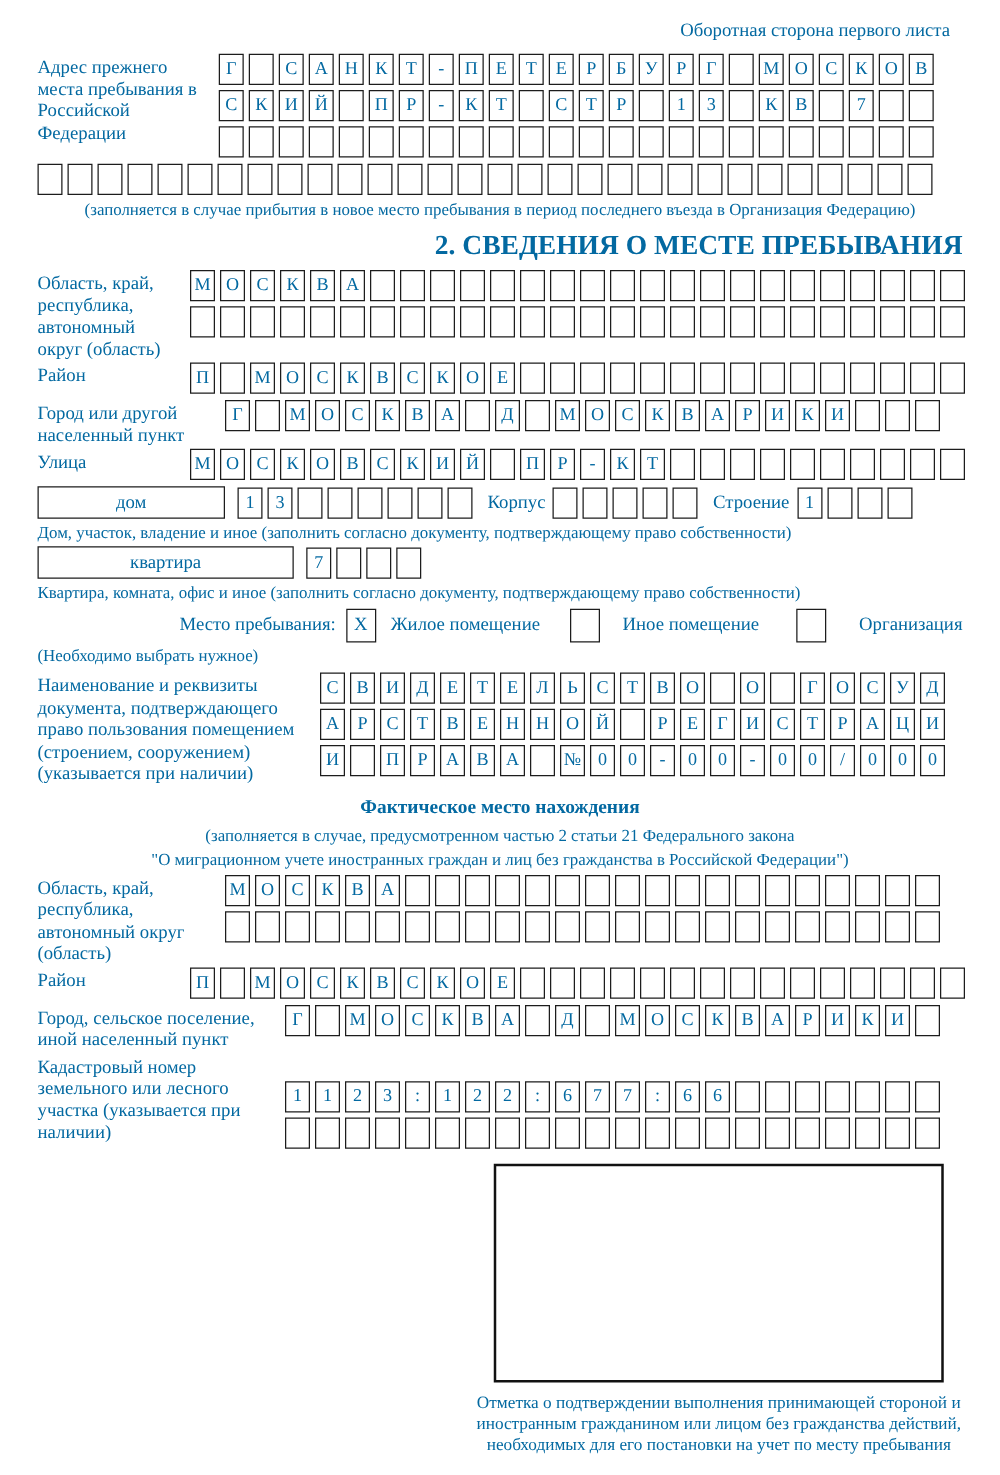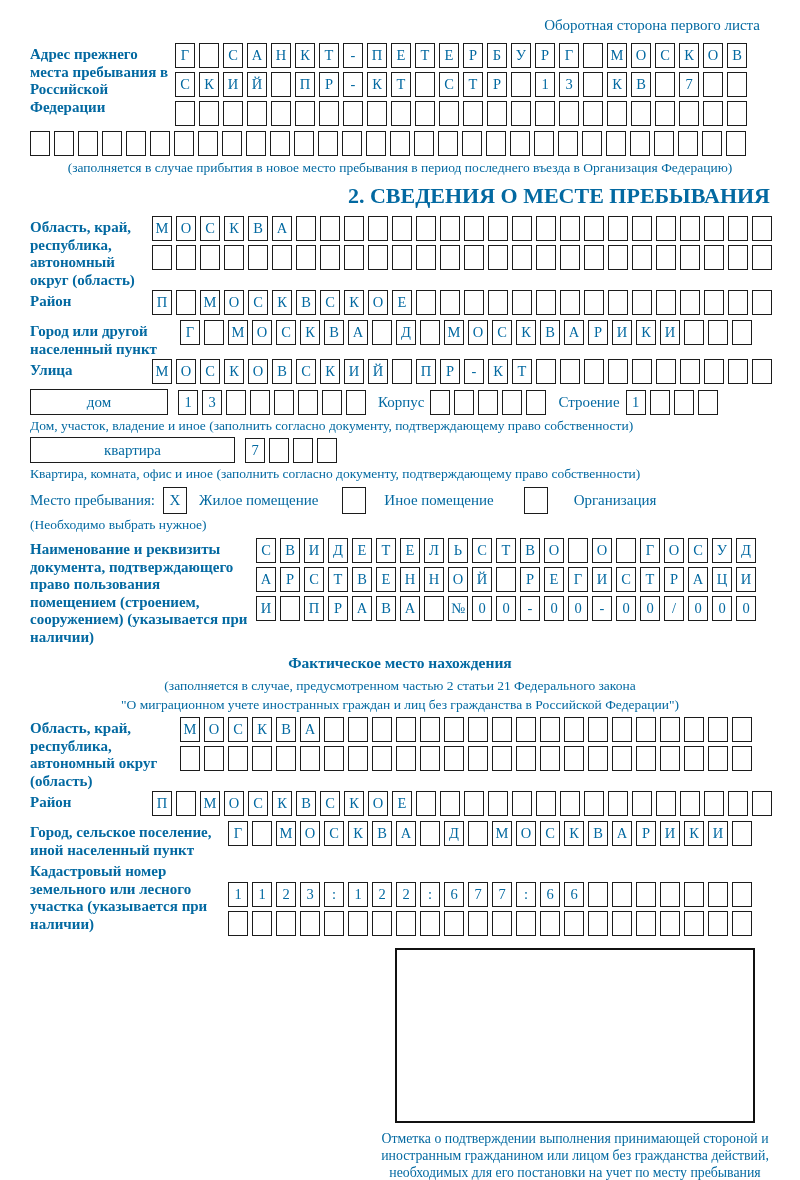--- a/index.html
+++ b/index.html
@@ -4,38 +4,38 @@
 <style>
   * { margin:0; padding:0; box-sizing:border-box; }
   html,body { background:#ffffff; }
   .page {
     width:800px; height:1180px; background:#fff;
     font-family:"Liberation Serif","DejaVu Serif",serif;
     color:#0369a1; padding:16px 30px 0 30px; overflow:hidden; position:relative;
   }
   .header-note { text-align:right; font-size:15px; line-height:18px; padding-right:10px; margin-bottom:9px; }
   .frow { display:flex; align-items:flex-start; margin-bottom:1px; }
-  .flabel { font-size:15px; line-height:17.5px; flex:none; padding-top:3px; padding-right:6px;font-weight:bold; }
+  .flabel { font-size:15px; line-height:17.5px; flex:none; padding-top:3px; padding-right:6px; }
   .cellcol { display:flex; flex-direction:column; }
   .cellrow { display:flex; flex:none; margin-bottom:4px; }
   .cell {
     flex:none; width:20px; height:25px; border:1.6px solid #1c1c1c; margin-right:4px;
     display:flex; align-items:center; justify-content:center; font-size:14.5px; background:#fff;
   }
   .caption { font-size:13.5px; line-height:16px; margin-bottom:3px; }
   .caption.center { text-align:center; }
   .sect-title { text-align:right; font-weight:bold; font-size:22px; margin:7px 0 7px; }
   .fact-title { text-align:center; font-weight:bold; font-size:15.5px; margin:8px 0 6px; }
   .box-field {
     border:1.6px solid #1c1c1c; height:26px; display:flex; align-items:center; justify-content:center;
     font-size:15px; flex:none; background:#fff;
   }
   .inline-label { font-size:15px; line-height:26px; flex:none; padding:0 6px 0 8px; }
   .dom-row { align-items:center; margin-bottom:3px; }
-  .place-row { align-items:center; margin-top:5px; margin-bottom:3px; }
+  .place-row { align-items:center; margin-top:5px; margin-bottom:3px;justify-content:flex-end; }
   .place-label { font-size:15px; flex:none; }
   .opt-label { font-size:15px; flex:none; }
   .checkbox {
     width:24px; height:27px; border:1.6px solid #1c1c1c; display:flex; align-items:center;
     justify-content:center; font-size:15px; flex:none; background:#fff;
   }
   .place-note { width:640px; text-align:left; font-size:13.5px; margin-bottom:5px; }
   .stamp-box { width:360px; height:175px; border:2px solid #111; margin-left:365px; margin-top:8px; background:#fff; }
   .stamp-caption { width:410px; margin-left:340px; margin-top:7px; text-align:center; font-size:13.8px; line-height:17px; }
 </style>
@@ -315,21 +315,21 @@
         <span class="cell"></span>
         <span class="cell"></span>
         <span class="cell"></span>
         <span class="cell"></span>
         <span class="cell"></span>
         <span class="cell"></span>
       </div>
   </div>
 
   <div class="frow dom-row">
-    <div class="box-field" style="width:138px">дом</div>
+    <div class="box-field" style="width:150px">дом</div>
     <div class="cellrow" style="margin-left:10px;margin-bottom:0">
         <span class="cell">1</span>
         <span class="cell">3</span>
         <span class="cell"></span>
         <span class="cell"></span>
         <span class="cell"></span>
         <span class="cell"></span>
         <span class="cell"></span>
         <span class="cell"></span>
       </div>

